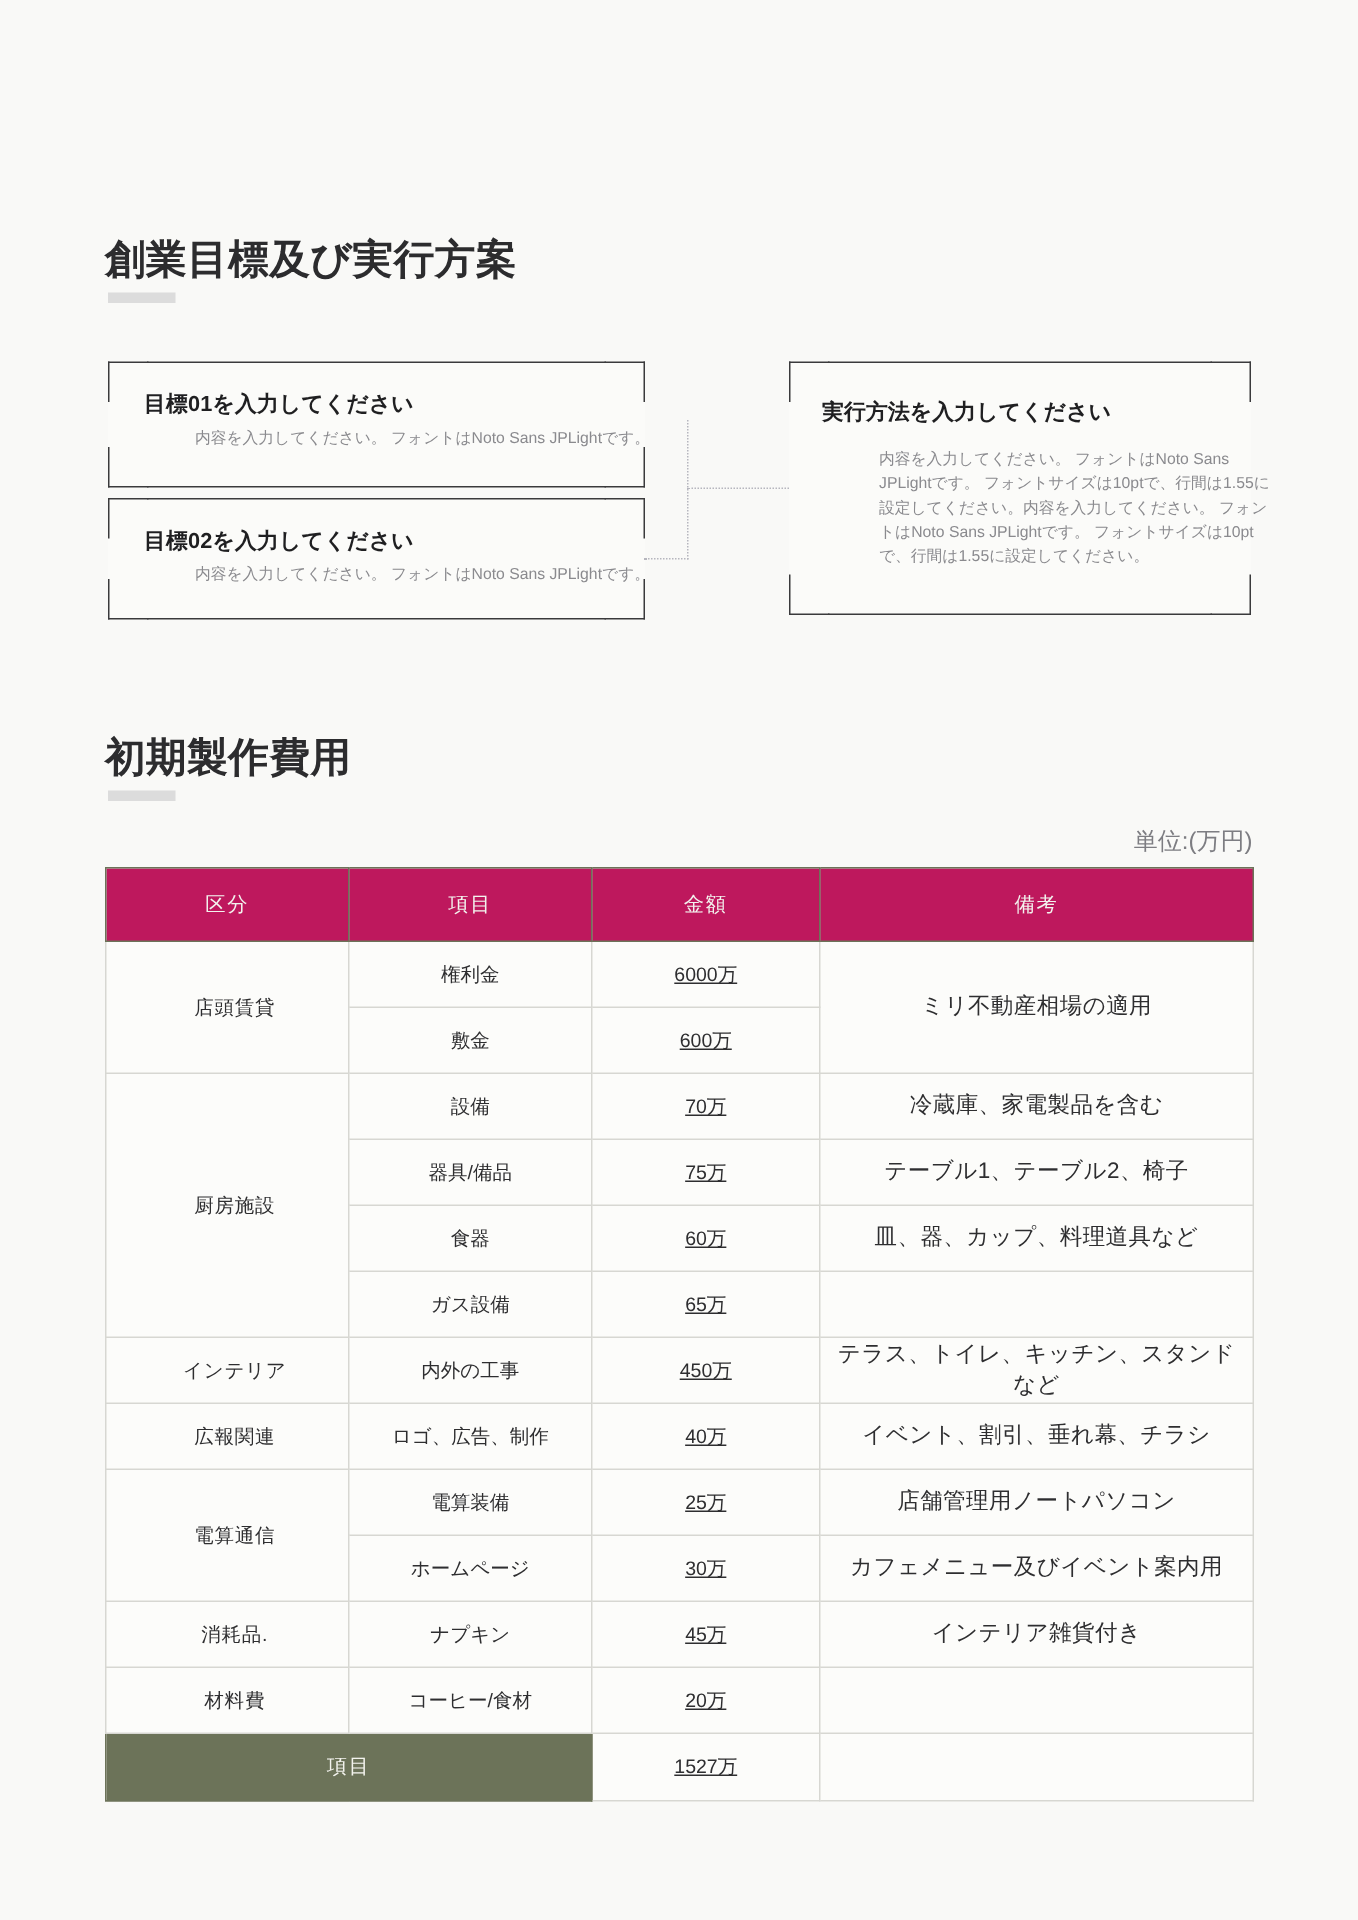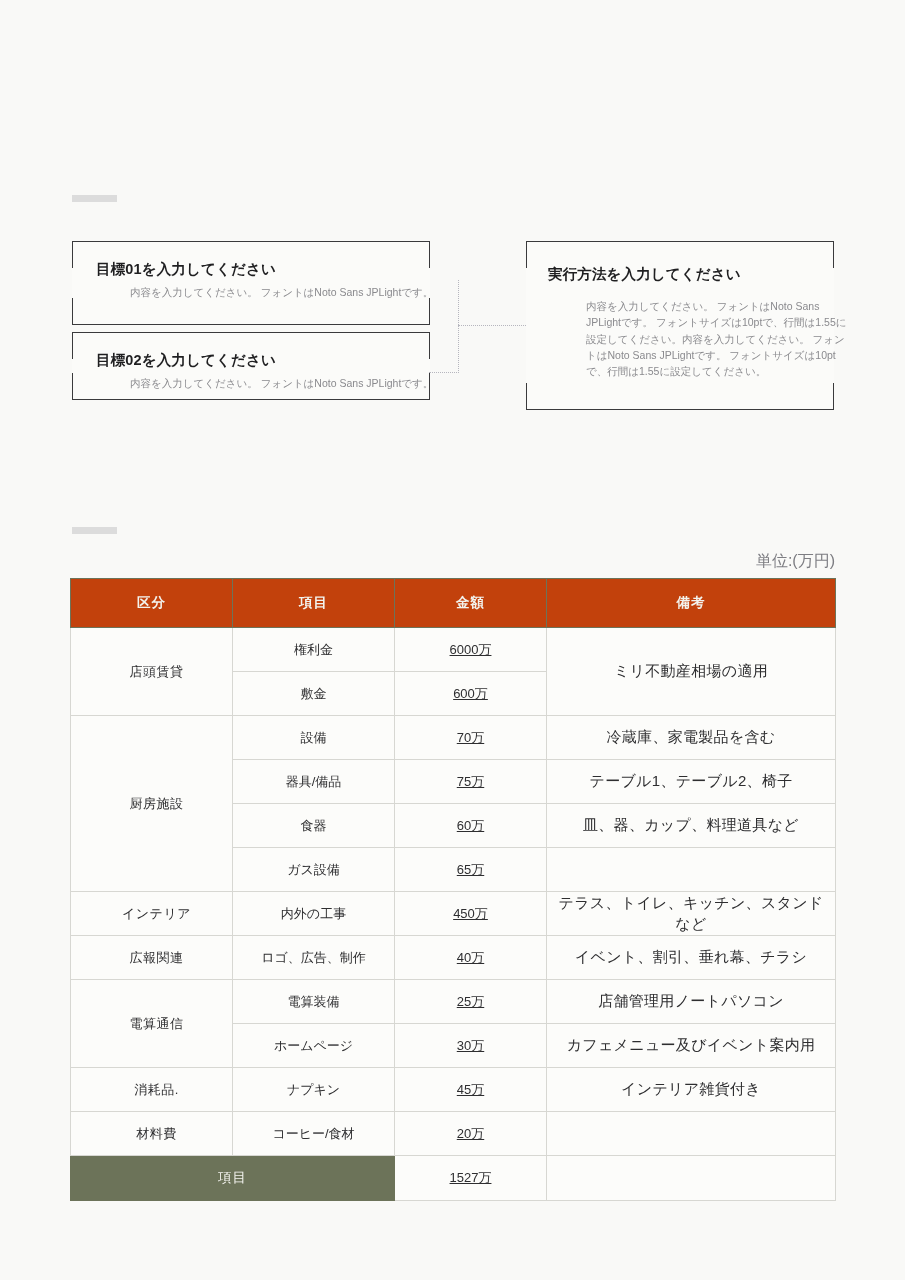--- a/index.html
+++ b/index.html
@@ -127,21 +127,21 @@
     font-size: 10.5px;
     color: #8a8a8e;
     line-height: 1.55;
     margin-left: 38px;
   }
 
   #goal-1 { left: 72px; top: 241px; width: 358px; height: 84px; }
   #goal-1 .box-title { left: 24px; top: 19px; }
   #goal-1 .box-body  { left: 20px; top: 43px; width: 320px; }
 
-  #goal-2 { left: 72px; top: 332px; width: 358px; height: 68px; }
+  #goal-2 { left: 72px; top: 332px; width: 358px; height: 81px; }
   #goal-2 .box-title { left: 24px; top: 19px; }
   #goal-2 .box-body  { left: 20px; top: 43px; width: 320px; }
 
   #exec-box { left: 526px; top: 241px; width: 308px; height: 169px; }
   #exec-box .box-title { left: 22px; top: 24px; }
   #exec-box .box-body  { left: 22px; top: 57px; width: 262px; }
 
   
   .conn {
     position: absolute;
@@ -198,24 +198,24 @@
   .cost-table td {
     border: 1px solid #d7d7d2;
     text-align: center;
     vertical-align: middle;
     color: #2e2e30;
     font-size: 13px;
     padding: 0 6px;
     line-height: 1.35;
   }
   .cost-table thead th {
-    background: #c2410c;
+    background: #be185d;
     color: #f3f3ee;
     height: 48px;
-    font-weight: bold;
+    font-weight: normal;
     font-size: 13.5px;
     letter-spacing: .08em;
     border-color: #6c7359;
   }
   .cost-table thead th + th { border-left: 1px solid #878d75; }
 
   .cost-table tbody td { height: 43px; }
   .cost-table td.group { font-size: 13px; letter-spacing: .04em; padding-left: 16px; }
   .cost-table td.note  { font-size: 15px; letter-spacing: .02em; }
   .cost-table td.amount{ font-size: 13px; text-decoration: underline; }
@@ -230,20 +230,21 @@
     font-size: 13.5px;
     letter-spacing: .08em;
   }
 </style>
 </head>
 <body>
 
 <div class="page">
 
 
+  <div class="section-title" id="title-1">創業目標及び実行方案</div>
   <div class="section-bar" id="bar-1"></div>
 
   <div class="bracket-box" id="goal-1">
     <span class="br tl"></span>
     <span class="br tr"></span>
     <span class="br bl"></span>
     <span class="br br2"></span>
     <span class="edge-t"></span>
     <span class="edge-b"></span>
     <div class="box-title">目標01を入力してください</div>
@@ -269,20 +270,21 @@
     <span class="br tl"></span>
     <span class="br tr"></span>
     <span class="br bl"></span>
     <span class="br br2"></span>
     <span class="edge-t"></span>
     <span class="edge-b"></span>
     <div class="box-title">実行方法を入力してください</div>
     <div class="box-body">内容を入力してください。 フォントはNoto Sans JPLightです。 フォントサイズは10ptで、行間は1.55に設定してください。内容を入力してください。 フォントはNoto Sans JPLightです。 フォントサイズは10ptで、行間は1.55に設定してください。</div>
   </div>
 
+  <div class="section-title" id="title-2">初期製作費用</div>
   <div class="section-bar" id="bar-2"></div>
 
   <div class="unit-caption">単位:(万円)</div>
 
   <table class="cost-table">
     <colgroup>
       <col class="c1">
         <col class="c2">
         <col class="c3">
         <col class="c4">

